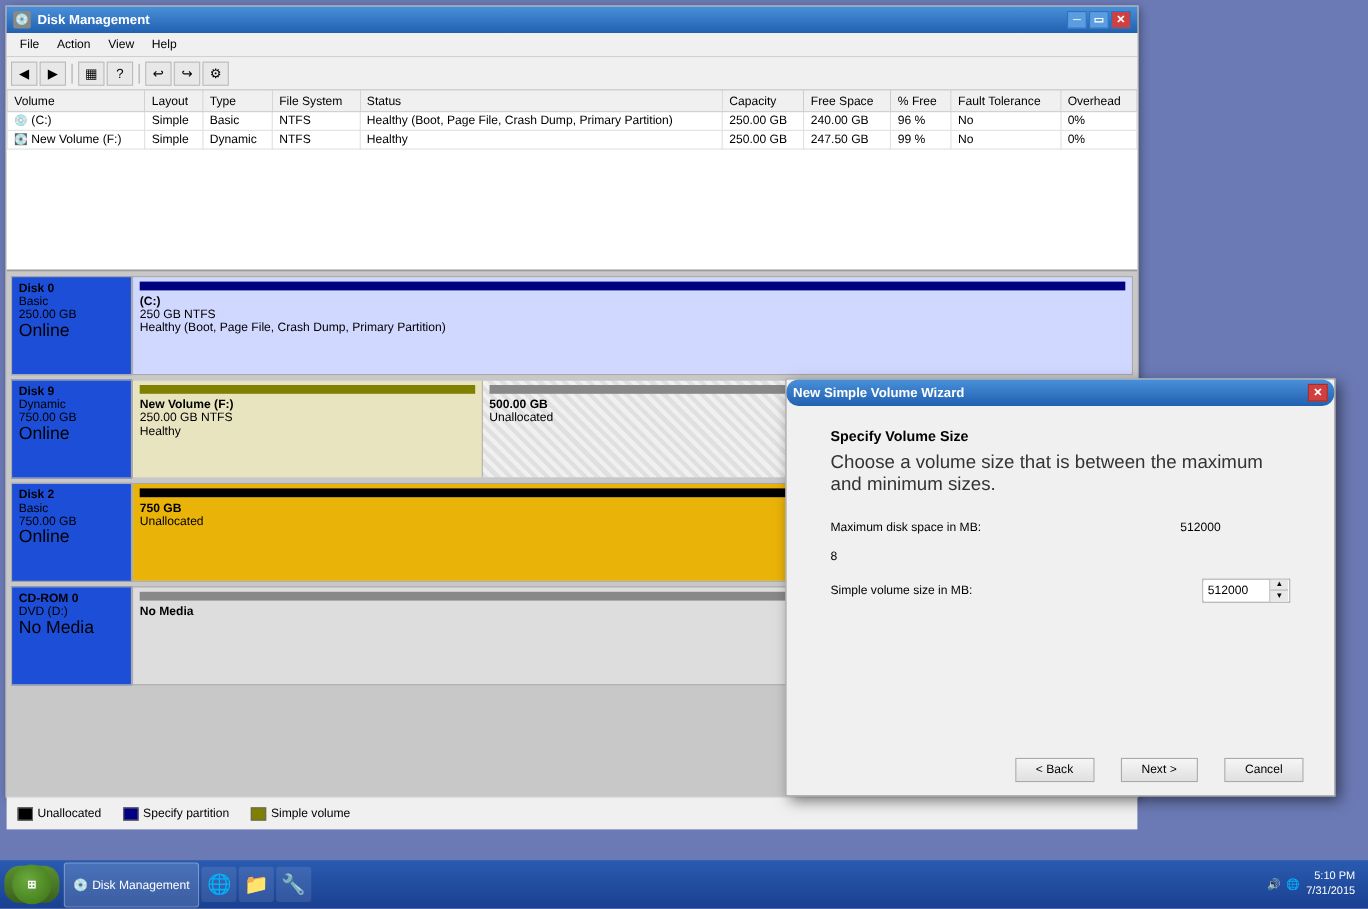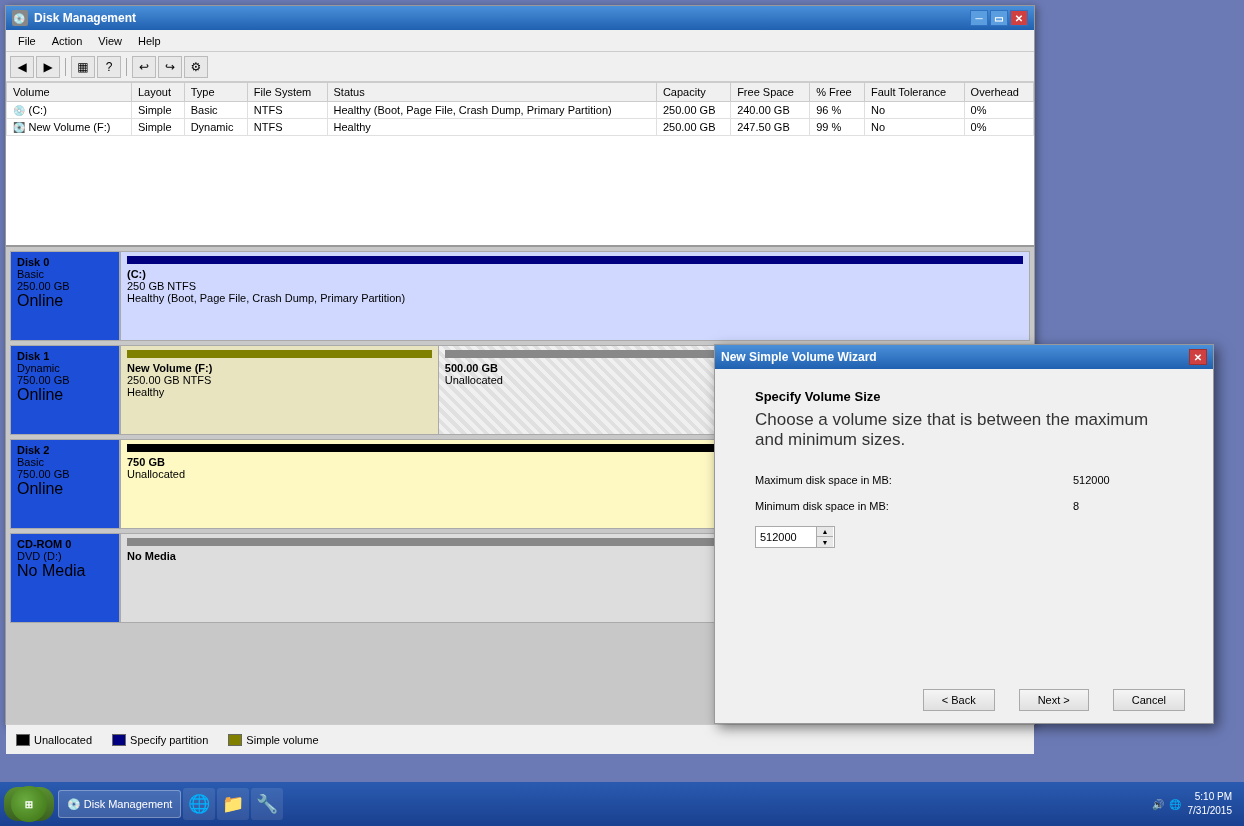--- a/index.html
+++ b/index.html
@@ -204,20 +204,21 @@
     }
     .wizard-title-bar {
       background: linear-gradient(to bottom, #4a90d9, #2060b0);
       height: 24px;
       display: flex;
       align-items: center;
       padding: 0 6px;
       color: white;
       font-size: 12px;
       font-weight: bold;
+      border-radius: 11px;
     }
     .wizard-title-text { flex: 1; }
     .wizard-close-btn {
       width: 18px;
       height: 16px;
       background: #d04040;
       border: 1px solid #a03030;
       color: white;
       font-size: 10px;
       cursor: pointer;
@@ -327,21 +328,21 @@
     .start-orb {
       width: 36px;
       height: 36px;
       background: radial-gradient(circle at 40% 40%, #6aaa40, #3a7010);
       border-radius: 50%;
       display: flex;
       align-items: center;
       justify-content: center;
     }
     .taskbar-task {
-      height: 28px;
+      height: 41px;
       background: rgba(255,255,255,0.15);
       border: 1px solid rgba(255,255,255,0.3);
       border-radius: 3px;
       padding: 0 8px;
       display: flex;
       align-items: center;
       font-size: 11px;
       color: white;
       cursor: pointer;
       margin-right: 2px;
@@ -490,21 +491,21 @@
             <div class="partition" style="flex: 0 0 100%; max-width: 100%; background: rgb(208, 216, 255);">
           <div style="height:8px;background:#000080;margin-bottom:4px;"></div>
           <span style="font-size:11px;font-weight:bold;">(C:)</span>
           <span style="font-size:11px;">250 GB NTFS</span>
           <span style="font-size:11px;">Healthy (Boot, Page File, Crash Dump, Primary Partition)</span>
         </div>
           </div>
         </div>
         <div class="disk-row">
           <div class="disk-label">
-      <span class="disk-label-name">Disk 1</span>
+      <span class="disk-label-name">Disk 9</span>
       <span class="disk-label-type">Dynamic</span>
       <span class="disk-label-size">750.00 GB</span>
       <span class="disk-label-status">Online</span>
     </div>
           <div class="disk-partitions">
             <div class="partition" style="flex: 0 0 35%; max-width: 35%; background: rgb(232, 228, 192);">
           <div style="height:8px;background:#808000;margin-bottom:4px;"></div>
           <span style="font-size:11px;font-weight:bold;">New Volume (F:)</span>
           <span style="font-size:11px;">250.00 GB NTFS</span>
           <span style="font-size:11px;">Healthy</span>
@@ -517,21 +518,21 @@
           </div>
         </div>
         <div class="disk-row">
           <div class="disk-label">
       <span class="disk-label-name">Disk 2</span>
       <span class="disk-label-type">Basic</span>
       <span class="disk-label-size">750.00 GB</span>
       <span class="disk-label-status">Online</span>
     </div>
           <div class="disk-partitions">
-            <div class="partition" style="flex: 0 0 100%; max-width: 100%; background: #fef9c3;">
+            <div class="partition" style="flex: 0 0 100%; max-width: 100%; background: #eab308;">
           <div style="height:8px;background:#000;margin-bottom:4px;"></div>
           <span style="font-size:11px;font-weight:bold;">750 GB</span>
           <span style="font-size:11px;">Unallocated</span>
         </div>
           </div>
         </div>
         <div class="disk-row">
           <div class="disk-label">
       <span class="disk-label-name">CD-ROM 0</span>
       <span class="disk-label-type">DVD (D:)</span>
@@ -574,25 +575,25 @@
   <div class="wizard-content">
     <div class="wizard-heading">Specify Volume Size</div>
     <div class="wizard-subtext">Choose a volume size that is between the maximum and minimum sizes.</div>
 
     <div class="wizard-field-row">
       <span class="wizard-field-label">Maximum disk space in MB:</span>
       <span class="wizard-field-value">512000</span>
     </div>
 
     <div class="wizard-field-row">
-      <span class="wizard-field-label">Minimum disk space in MB:</span>
       <span class="wizard-field-value">8</span>
     </div>
 
     <div class="wizard-field-row">
+      <span class="wizard-field-label">Simple volume size in MB:</span>
       <div class="wizard-input-wrap">
         <input class="wizard-input" type="text" value="512000" style="">
         <div class="wizard-spinner">
           <button class="spinner-btn">▲</button>
           <button class="spinner-btn">▼</button>
         </div>
       </div>
     </div>
   </div>
 

